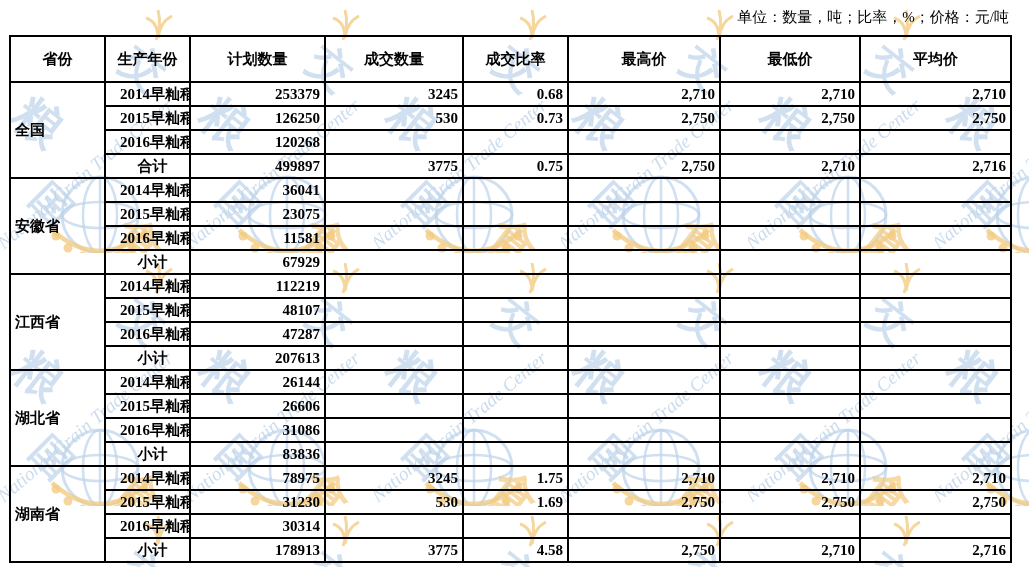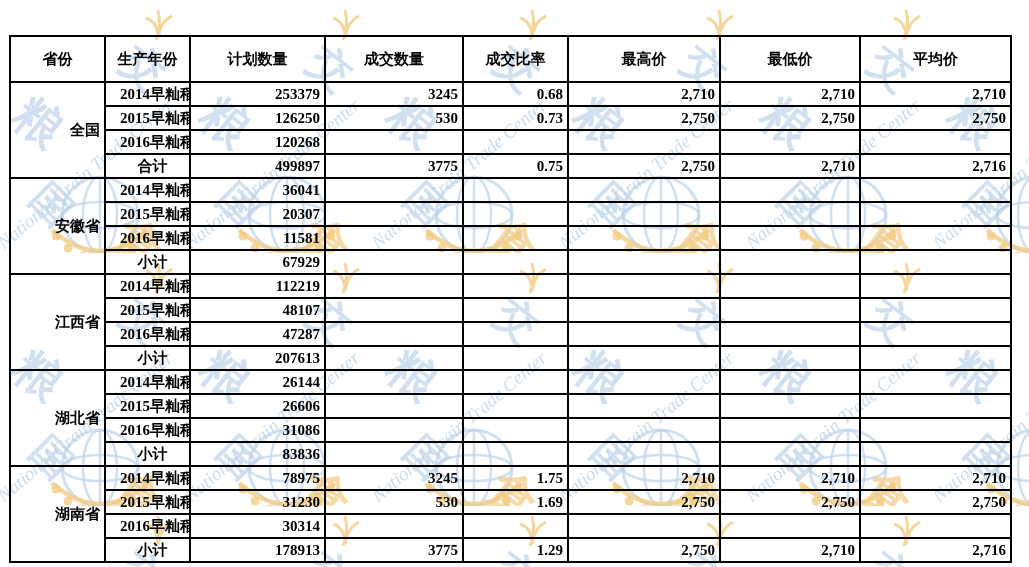--- a/index.html
+++ b/index.html
@@ -37,21 +37,21 @@
   th{
     height:28px;
     font-family:"Liberation Sans",sans-serif;
     font-size:15px;font-weight:bold;text-align:center;padding:8px 2px;
   }
   td{
     height:22px;
     font-size:15px;font-weight:bold;
     padding:0 4px;
   }
-  td.province{text-align:right;font-family:Liberation Mono, monospace;}
+  td.province{text-align:left;font-family:Liberation Mono, monospace;}
   td.year{text-align:left;padding-left:14px;}
   td.year.total{text-align:center;margin-left:24px;}
   td.num{text-align:right;}
 </style>
 </head>
 <body>
 
 <div class="page" style="--wm-blue: #bdd3ea; --wm-orange: #f3cc85;">
 
   <svg class="wm" xmlns="http://www.w3.org/2000/svg" width="1029" height="567">
@@ -82,20 +82,21 @@
         <text class="wm-cn-o" font-size="46" transform="translate(112,240) rotate(38)">食</text>
         <text class="wm-cn" font-size="42" transform="translate(118,66) rotate(38)">交</text>
         <text class="wm-cn" font-size="40" opacity="0.55" transform="translate(28,200) rotate(45)">国</text>
 
         <text class="wm-en" font-size="19" transform="translate(4,250) rotate(-40)">National Grain Trade Center</text>
       </pattern>
     </defs>
     <rect width="1029" height="567" fill="url(#wm-tile)"></rect>
   </svg>
 
+  <div class="unit-note">单位：数量，吨；比率，%；价格：元/吨</div>
 
   <div class="tbl-wrap">
     <table>
       <colgroup>
         <col style="width:95px">
           <col style="width:85px">
           <col style="width:135px">
           <col style="width:138px">
         <col style="width:105px">
           <col style="width:152px">
@@ -157,21 +158,21 @@
             <td class="year">2014早籼稻</td>
             <td class="num">36041</td>
             <td class="num"></td>
             <td class="num"></td>
             <td class="num"></td>
             <td class="num"></td>
             <td class="num"></td>
           </tr>
           <tr>
             <td class="year">2015早籼稻</td>
-            <td class="num">20307</td>
+            <td class="num">23075</td>
             <td class="num"></td>
             <td class="num"></td>
             <td class="num"></td>
             <td class="num"></td>
             <td class="num"></td>
           </tr>
           <tr>
             <td class="year">2016早籼稻</td>
             <td class="num">11581</td>
             <td class="num"></td>
@@ -288,21 +289,21 @@
             <td class="num"></td>
             <td class="num"></td>
             <td class="num"></td>
             <td class="num"></td>
             <td class="num"></td>
           </tr>
           <tr>
             <td class="year total">小计</td>
             <td class="num">178913</td>
             <td class="num">3775</td>
-            <td class="num">1.29</td>
+            <td class="num">4.58</td>
             <td class="num">2,750</td>
             <td class="num">2,710</td>
             <td class="num">2,716</td>
           </tr>
         </tbody>
     </table>
   </div>
 
 </div>
 

